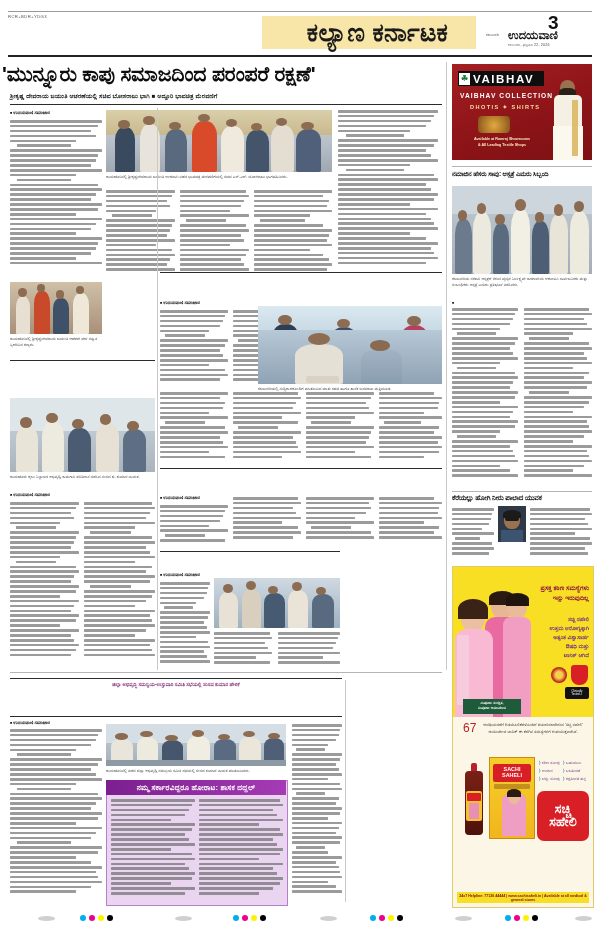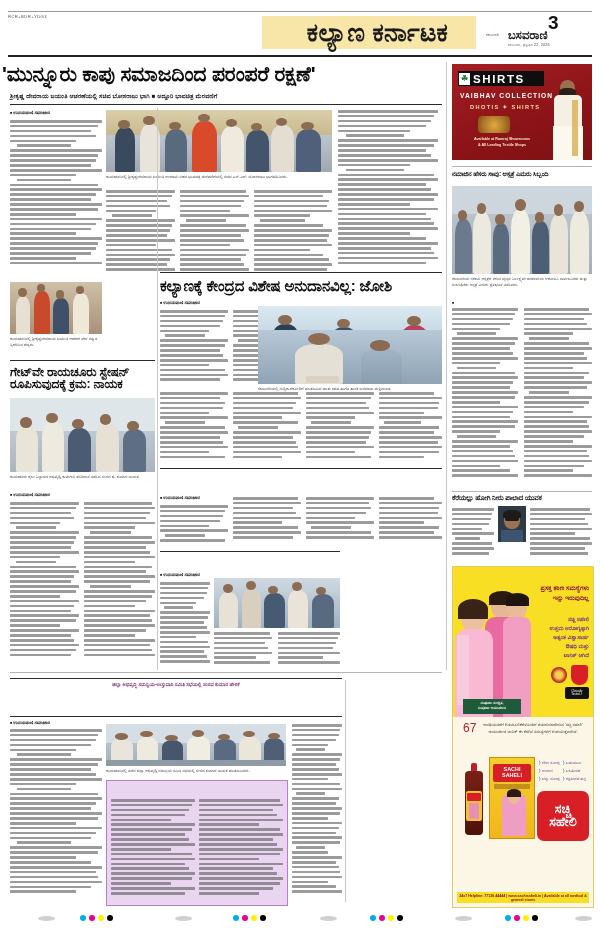--- a/index.html
+++ b/index.html
@@ -102,21 +102,21 @@
 
 <div class="page">
 
   <div class="masthead">
     <div class="mast-rule"></div>
     <div class="reg-code">RCR+BDR+YDG3</div>
     <div class="mast-band"></div>
     <div class="mast-title">ಕಲ್ಯಾಣ ಕರ್ನಾಟಕ</div>
     <div class="mast-pageno">3</div>
     <div class="mast-small">ಕಲಬುರಗಿ</div>
-    <div class="mast-brand">ಬಸವರಾಣಿ</div>
+    <div class="mast-brand">ಉದಯವಾಣಿ</div>
     <div class="mast-date">ಕಲಬುರಗಿ, ಫೆಬ್ರವರಿ 22, 2026</div>
     <div class="mast-bottom-rule"></div>
   </div>
 
   <div class="hl hl-xl" style="left:2px;top:64px;width:430px;">'ಮುನ್ನೂರು ಕಾಪು ಸಮಾಜದಿಂದ ಪರಂಪರೆ ರಕ್ಷಣೆ'</div>
   <div class="subhead" style="left:10px;top:92px;width:432px;">ಶ್ರೀಕೃಷ್ಣ ದೇವರಾಯ ಜಯಂತಿ ಆಚರಣೆಯಲ್ಲಿ ಸಚಿವ ಬೋಸರಾಜು ಭಾಗಿ ■ ಅದ್ದೂರಿ ಭಾವಚಿತ್ರ ಮೆರವಣಿಗೆ</div>
   <div class="hrule" style="left:10px;top:104px;width:432px;"></div>
 
   <div class="byline" style="left:10px;top:110px;">ಉದಯವಾಣಿ ಸಮಾಚಾರ</div>
   <div class="body" style="left:10px;top:120px;width:92px;height:155px;">
@@ -271,21 +271,20 @@
     <div class="f" style="left:26%;width:17%;height:82%;background:#c94a2b"></div>
     <div class="head" style="left:29%;bottom:80%;width:9%;height:17%;background:#8a6a50"></div>
     <div class="f" style="left:47%;width:17%;height:70%;background:#3f5069"></div>
     <div class="head" style="left:50%;bottom:68%;width:9%;height:16%;background:#8d6c52"></div>
     <div class="f" style="left:68%;width:18%;height:78%;background:#efe7d8"></div>
     <div class="head" style="left:71.5%;bottom:76%;width:9%;height:17%;background:#8a6a50"></div>
   </div>
   <div class="cap" style="left:10px;top:336px;width:92px;">ರಾಯಚೂರಿನಲ್ಲಿ ಶ್ರೀಕೃಷ್ಣದೇವರಾಯ ಜಯಂತಿ ಆಚರಣೆ ವೇಳೆ ಸನ್ಮಾನ ಸ್ವೀಕರಿಸಿದ ಗಣ್ಯರು.</div>
 
   <div class="hrule" style="left:10px;top:360px;width:145px;"></div>
-  <div class="hl hl-md" style="left:10px;top:366px;width:146px;">ಗೇಟ್‌ವೇ ರಾಯಚೂರು ಸ್ಟೇಷನ್ ರೂಪಿಸುವುದಕ್ಕೆ ಕ್ರಮ: ನಾಯಕ</div>
   <div class="ph" style="left:10px;top:398px;width:145px;height:74px;background:linear-gradient(180deg,#cfd8df,#a9b4bd);">
     <div style="position:absolute;left:0;top:0;right:0;height:45%;background:#dfe6ea"></div>
     <div class="f" style="left:4%;width:15%;height:62%;background:#e9e4d8"></div>
     <div class="head" style="left:7%;bottom:60%;width:8%;height:14%;background:#8a6a50"></div>
     <div class="f" style="left:22%;width:15%;height:68%;background:#edeae0"></div>
     <div class="head" style="left:25%;bottom:66%;width:8%;height:14%;background:#8d6c52"></div>
     <div class="f" style="left:40%;width:16%;height:60%;background:#4a5b72"></div>
     <div class="head" style="left:43%;bottom:58%;width:8%;height:13%;background:#8a6a50"></div>
     <div class="f" style="left:59%;width:16%;height:66%;background:#e7e1d5"></div>
     <div class="head" style="left:62%;bottom:64%;width:8%;height:14%;background:#8d6c52"></div>
@@ -357,21 +356,20 @@
       <div class="ln s3"></div>
       <div class="ln s2"></div>
       <div class="ln s4"></div>
     <div class="ln s3"></div>
       <div class="ln s5"></div>
       <div class="ln s1"></div>
       <div class="ln s3"></div>
   </div>
 
   <div class="hrule" style="left:160px;top:272px;width:282px;"></div>
-  <div class="hl hl-lg" style="left:160px;top:278px;width:284px;">ಕಲ್ಯಾಣಕ್ಕೆ ಕೇಂದ್ರದ ವಿಶೇಷ ಅನುದಾನವಿಲ್ಲ: ಜೋಶಿ</div>
   <div class="byline" style="left:160px;top:300px;">ಉದಯವಾಣಿ ಸಮಾಚಾರ</div>
   <div class="body" style="left:160px;top:310px;width:68px;height:78px;">
     <div class="ln s3"></div>
       <div class="ln s1"></div>
       <div class="ln s5"></div>
       <div class="ln s2"></div>
     <div class="ln s4"></div>
       <div class="ln ind"></div>
       <div class="ln s3"></div>
       <div class="ln s1"></div>
@@ -577,21 +575,21 @@
       <div class="ln s5"></div>
       <div class="ln s2"></div>
     <div class="ln s3"></div>
       <div class="ln s4"></div>
       <div class="ln s3"></div>
   </div>
 
   <div class="ad-ramraj" style="left:452px;top:64px;width:140px;height:96px;">
     <div class="rj-logo" style="left:6px;top:7px;width:86px;height:15px;">
       <div class="rj-leaf">☘</div>
-      <div class="rj-word">SHIRTS</div>
+      <div class="rj-word">VAIBHAV</div>
     </div>
     <div class="rj-l1" style="left:8px;top:28px;">VAIBHAV COLLECTION</div>
     <div class="rj-l2" style="left:18px;top:40px;">DHOTIS ✦ SHIRTS</div>
     <div style="position:absolute;left:26px;top:52px;width:32px;height:17px;background:radial-gradient(circle at 50% 55%, #e0a93f 0%, #b0782a 55%, #7d4f18 100%);border-radius:4px;"></div>
     <div class="rj-foot" style="left:4px;top:73px;width:92px;">
       <span>Available at Ramraj Showrooms</span><br>
       <span>&amp; All Leading Textile Shops</span>
     </div>
     <div class="rj-man">
       <div style="position:absolute;left:12px;top:4px;width:15px;height:16px;border-radius:50%;background:#9a7250"></div>
@@ -860,20 +858,21 @@
     <div class="head" style="left:62%;bottom:62%;width:7%;height:15%;background:#8a6a50"></div>
     <div class="f" style="left:74%;width:12%;height:70%;background:#eae6da"></div>
     <div class="head" style="left:76%;bottom:68%;width:7%;height:16%;background:#8d6c52"></div>
     <div class="f" style="left:88%;width:11%;height:66%;background:#4e5f76"></div>
     <div class="head" style="left:90%;bottom:64%;width:6.5%;height:15%;background:#8a6a50"></div>
     <div style="position:absolute;left:0;bottom:0;right:0;height:14%;background:#8d9aa6"></div>
   </div>
   <div class="cap" style="left:106px;top:768px;width:180px;">ರಾಯಚೂರಿನಲ್ಲಿ ನಡೆದ ಜಿಲ್ಲಾ ಅಭಿವೃದ್ಧಿ ಸಮನ್ವಯ ಸಮಿತಿ ಸಭೆಯಲ್ಲಿ ಸಂಸದ ಕುಮಾರ ನಾಯಕ ಮಾತನಾಡಿದರು.</div>
 
   <div class="pbox" style="left:106px;top:780px;width:180px;height:124px;"></div>
+  <div class="pbox-hd" style="left:106px;top:780px;width:180px;height:15px;">ನಮ್ಮ ಸರ್ಕಾರವಿದ್ದರೂ ಹೋರಾಟ: ಶಾಸಕ ದದ್ದಲ್</div>
   <div class="body" style="left:111px;top:799px;width:84px;height:100px;">
     <div class="ln s3"></div>
       <div class="ln s1"></div>
       <div class="ln s5"></div>
       <div class="ln s2"></div>
     <div class="ln s4"></div>
       <div class="ln s3"></div>
       <div class="ln s1"></div>
       <div class="ln s2"></div>
     <div class="ln s5"></div>

